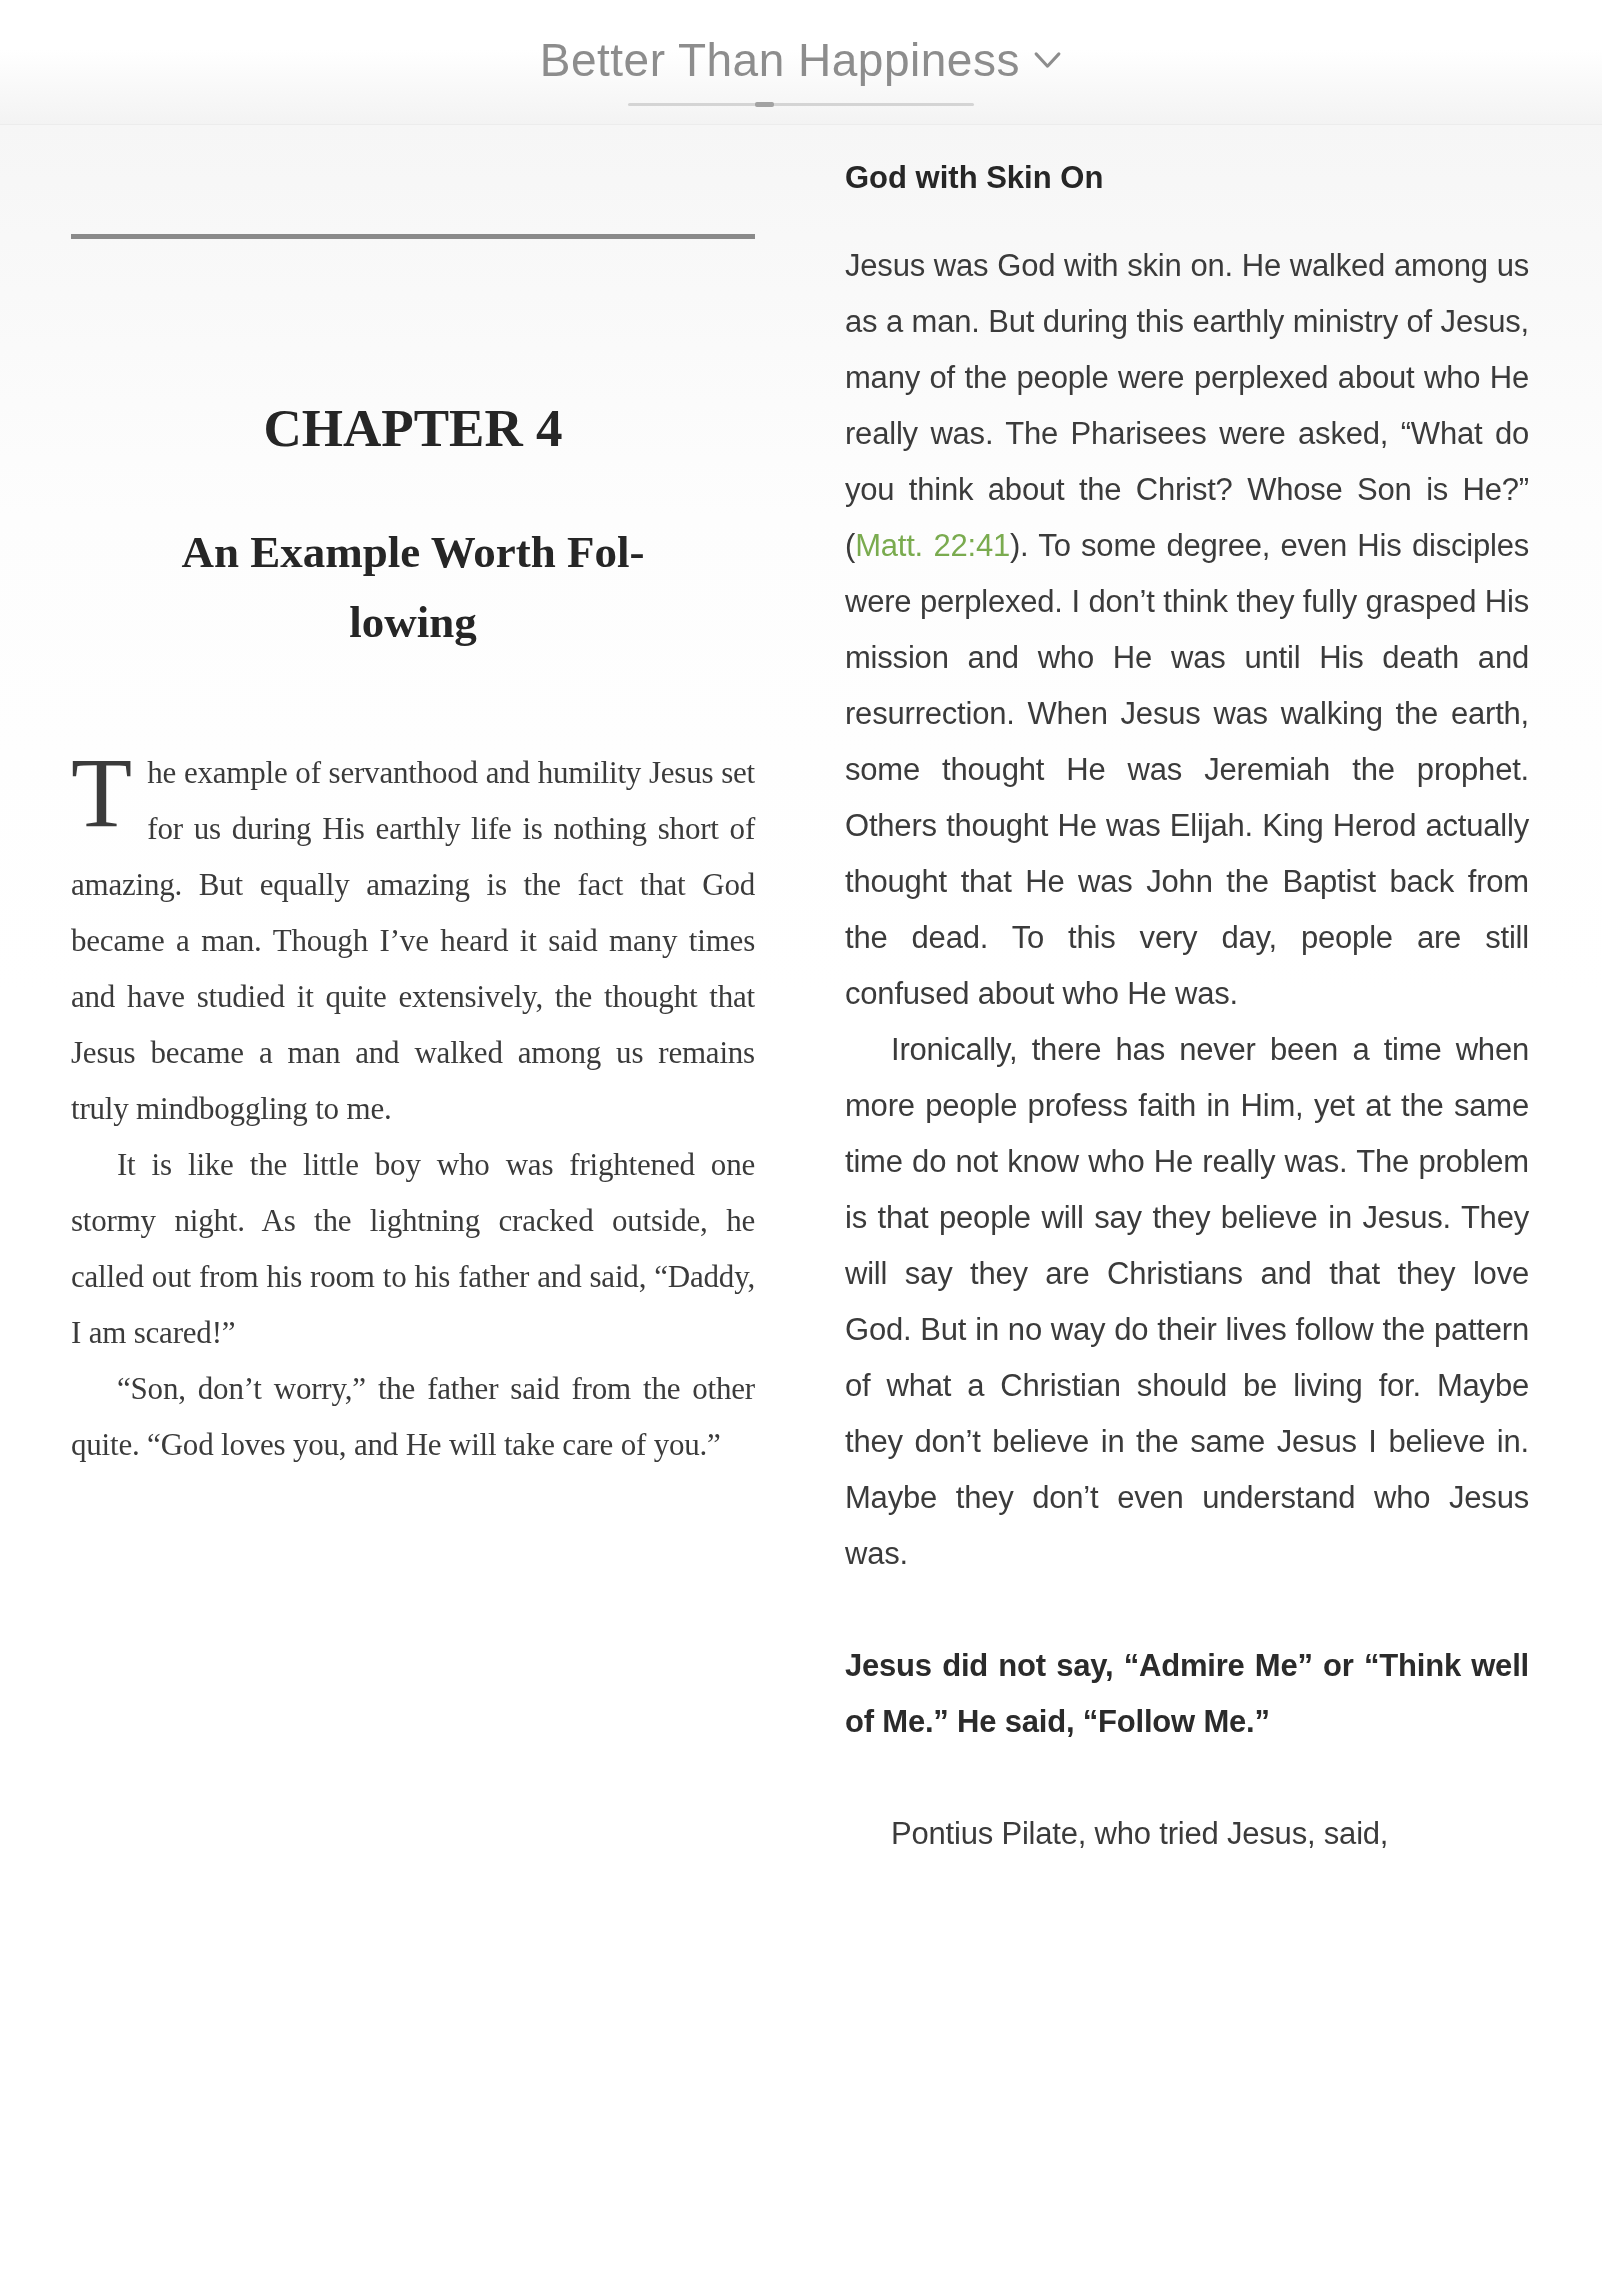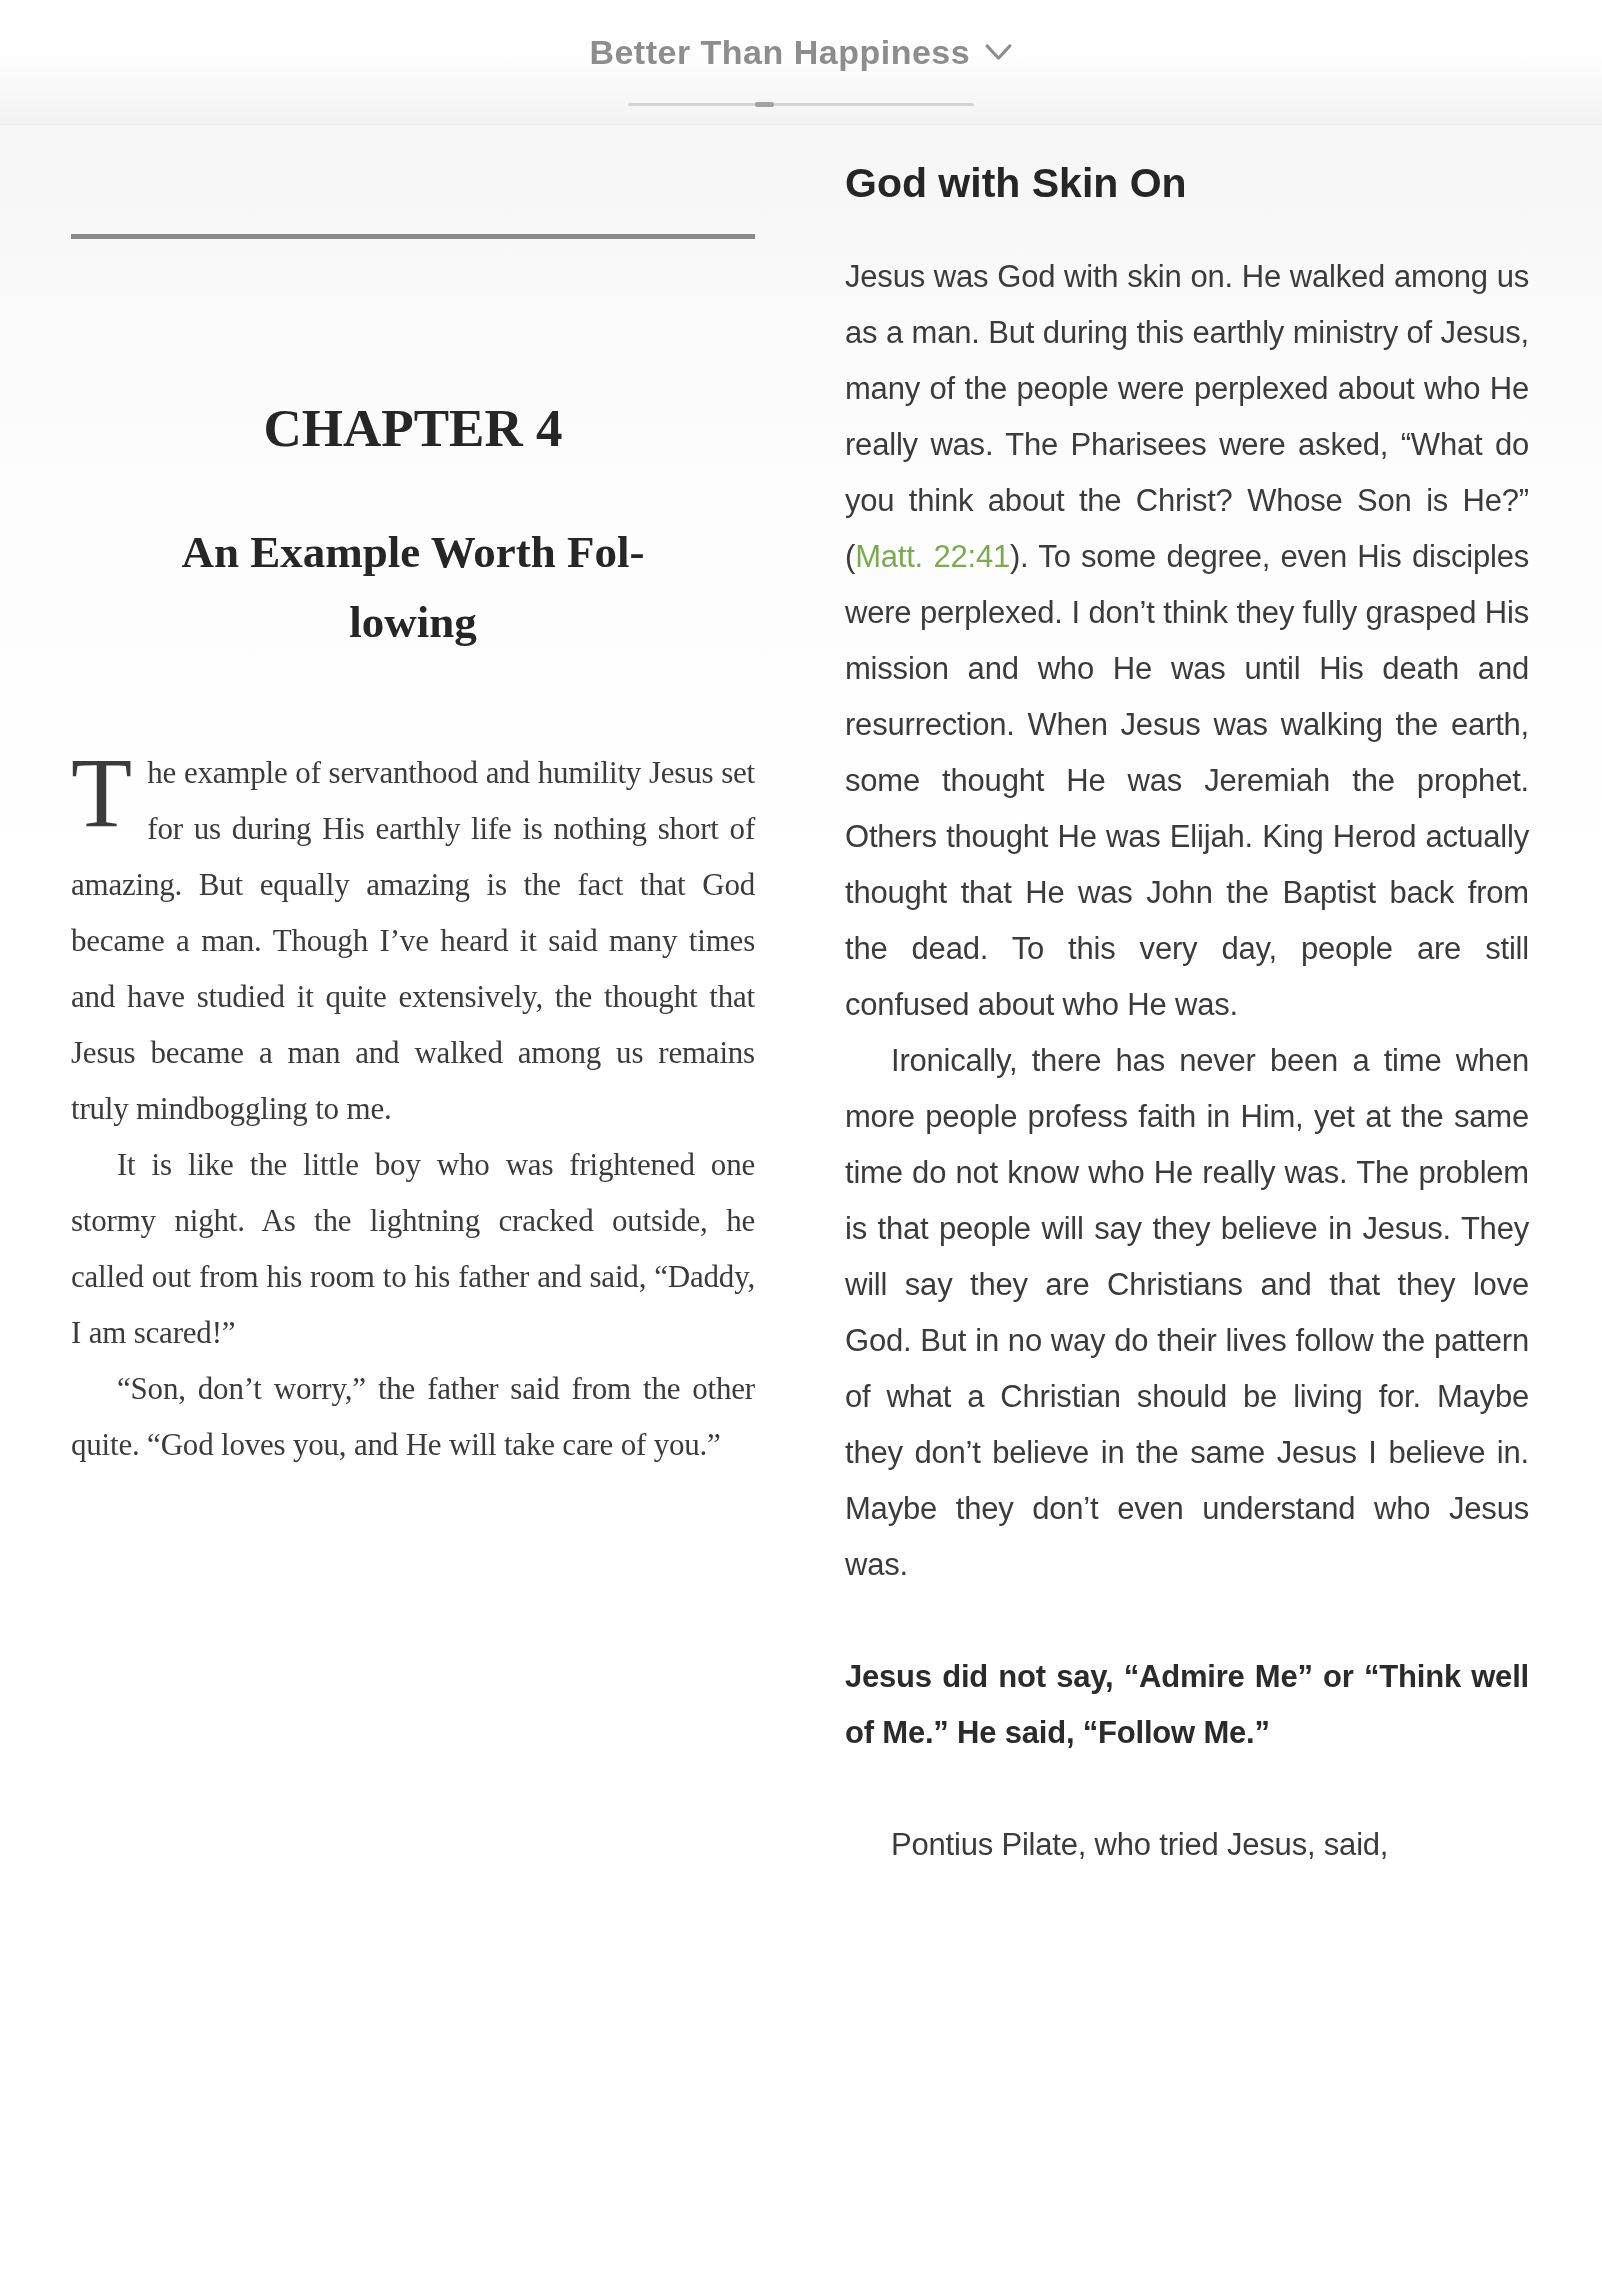--- a/index.html
+++ b/index.html
@@ -24,22 +24,22 @@
     display: flex;
     justify-content: center;
     align-items: center;
     gap: 13.4px;
     cursor: pointer;
     background: transparent;
     border: none;
     width: 100%;
   }
   .book-title {
-    font-size: 34px;
-    font-weight: 700;
+    font-size: 46px;
+    font-weight: 400;
     color: #8d8d8d;
     letter-spacing: 0.5px;
   }
   .chevron svg { display: block; }
 
   .progress-track {
     position: absolute;
     top: 103px;
     left: 628px;
     width: 346px;
@@ -109,21 +109,21 @@
     float: left;
     font-size: 100px;
     line-height: 83px;
     padding: 5.8px 15.4px 0 0;
     font-weight: 400;
     color: #3b3b3b;
   }
 
   .section-heading {
     margin-top: 35px;
-    font-size: 41px;
+    font-size: 31px;
     font-weight: 700;
     color: #262626;
   }
   .col-right .body-text { margin-top: 42px; }
 
   .scripture-link {
     color: #7aab4f;
     text-decoration: none;
     cursor: pointer;
   }

